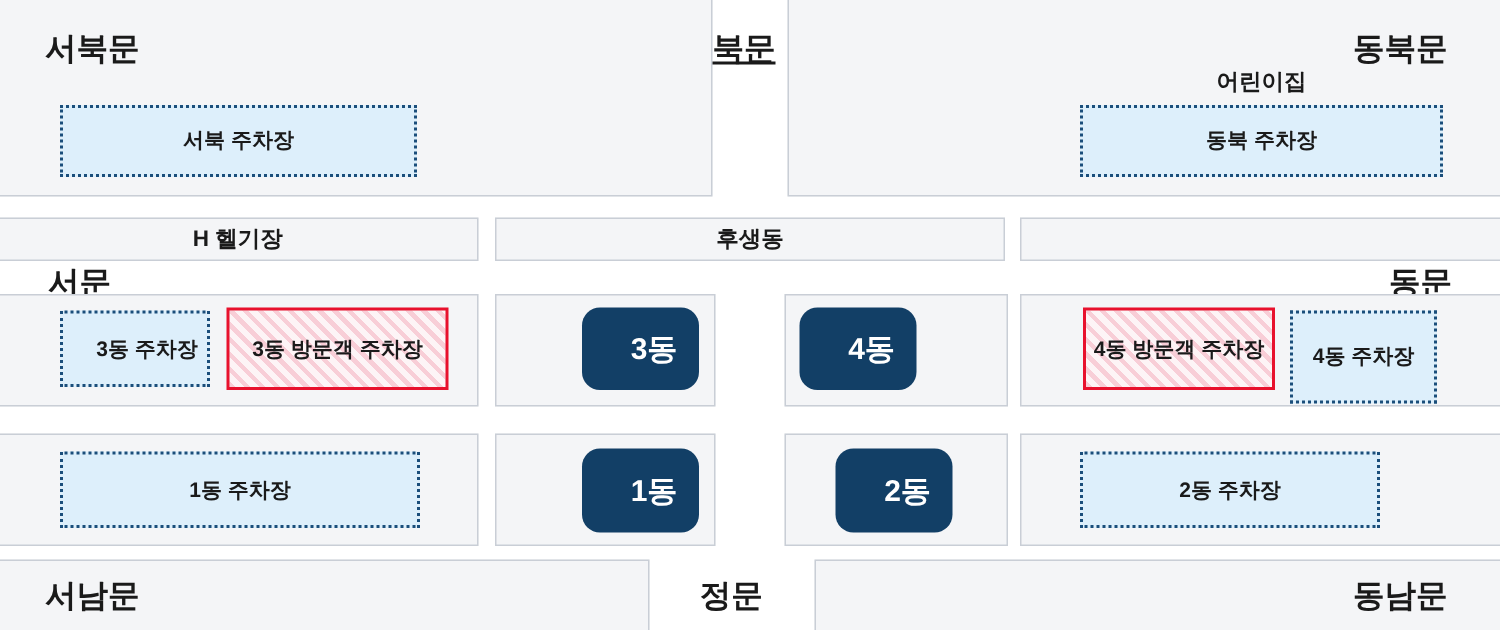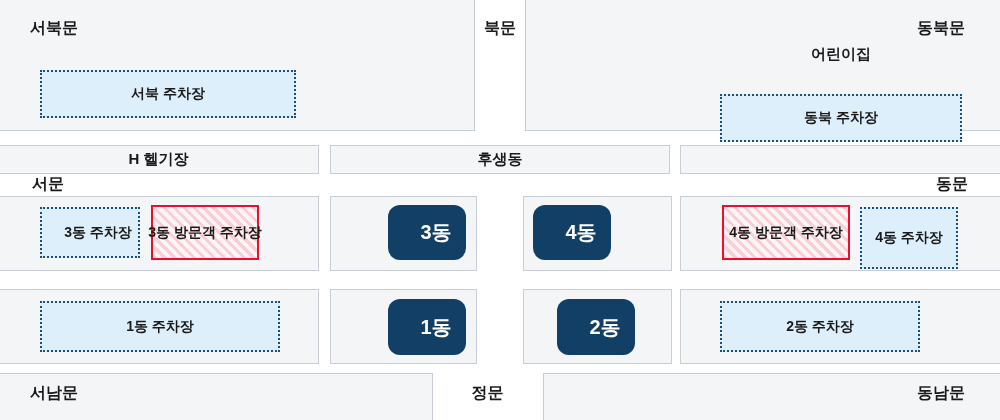--- a/index.html
+++ b/index.html
@@ -15,21 +15,21 @@
     overflow: hidden;
     background: #ffffff;
   }
   .panel {
     position: absolute;
     background: var(--panel-bg, #f4f5f7);
     border: 1px solid var(--panel-border, #c9ced6);
   }
   .gate-label {
     position: absolute;
-    font-size: 16px;
+    font-size: 21px;
     font-weight: bold;
     color: var(--label-text, #1a1a1a);
     white-space: nowrap;
   }
   .area-label {
     position: absolute;
     font-size: 15px;
     font-weight: bold;
     text-align: center;
     white-space: nowrap;
@@ -81,42 +81,42 @@
 </style>
 </head>
 <body>
 
 <div class="canvas">
 
   <div class="panel" style="left:-2px; top:-2px; width:477px; height:133px;"></div>
   <div class="panel" style="left:525px; top:-2px; width:479px; height:133px;"></div>
 
   <div class="gate-label" style="left:30px; top:18px;">서북문</div>
-  <div class="gate-label" style="left:475px; top:18px; width:50px; text-align:center;">북문</div>
+  <div class="gate-label" style="left:475px; top:18px; width:50px; text-decoration:underline;">북문</div>
   <div class="gate-label" style="right:35px; top:18px;">동북문</div>
 
   <div class="area-label" style="left:720px; top:45px; width:242px;">어린이집</div>
 
-  <div class="lot blue" style="left:40px; top:70px; width:256px; height:48px;">서북 주차장</div>
-  <div class="lot blue" style="left:720px; top:70px; width:242px; height:48px;margin-top:24px;">동북 주차장</div>
+  <div class="lot blue" style="left:40px; top:70px; width:238px; height:48px;">서북 주차장</div>
+  <div class="lot blue" style="left:720px; top:70px; width:242px; height:48px;">동북 주차장</div>
 
   <div class="band-label" style="left:-2px; top:145px; width:321px; height:29px;">H 헬기장</div>
   <div class="band-label" style="left:330px; top:145px; width:340px; height:29px;">후생동</div>
   <div class="panel" style="left:680px; top:145px; width:324px; height:29px;"></div>
 
   <div class="gate-label" style="left:32px; top:174px;">서문</div>
   <div class="gate-label" style="right:32px; top:174px;">동문</div>
 
   <div class="panel" style="left:-2px; top:196px; width:321px; height:75px;"></div>
   <div class="panel" style="left:330px; top:196px; width:147px; height:75px;"></div>
   <div class="panel" style="left:523px; top:196px; width:149px; height:75px;"></div>
   <div class="panel" style="left:680px; top:196px; width:324px; height:75px;"></div>
 
   <div class="lot blue" style="left:40px; top:207px; width:100px; height:51px;padding-left:16px;">3동 주차장</div>
-  <div class="lot visitor" style="left:151px; top:205px; width:108px; height:55px;">3동 방문객 주차장</div>
+  <div class="lot visitor" style="left:151px; top:205px; width:148px; height:55px;">3동 방문객 주차장</div>
   <div class="building" style="left:388px; top:205px; width:78px; height:55px;">3동</div>
   <div class="building" style="left:533px; top:205px; width:78px; height:55px;">4동</div>
   <div class="lot visitor" style="left:722px; top:205px; width:128px; height:55px;">4동 방문객 주차장</div>
   <div class="lot blue" style="left:860px; top:207px; width:98px; height:62px;">4동 주차장</div>
 
   <div class="panel" style="left:-2px; top:289px; width:321px; height:75px;"></div>
   <div class="panel" style="left:330px; top:289px; width:147px; height:75px;"></div>
   <div class="panel" style="left:523px; top:289px; width:149px; height:75px;"></div>
   <div class="panel" style="left:680px; top:289px; width:324px; height:75px;"></div>
 

